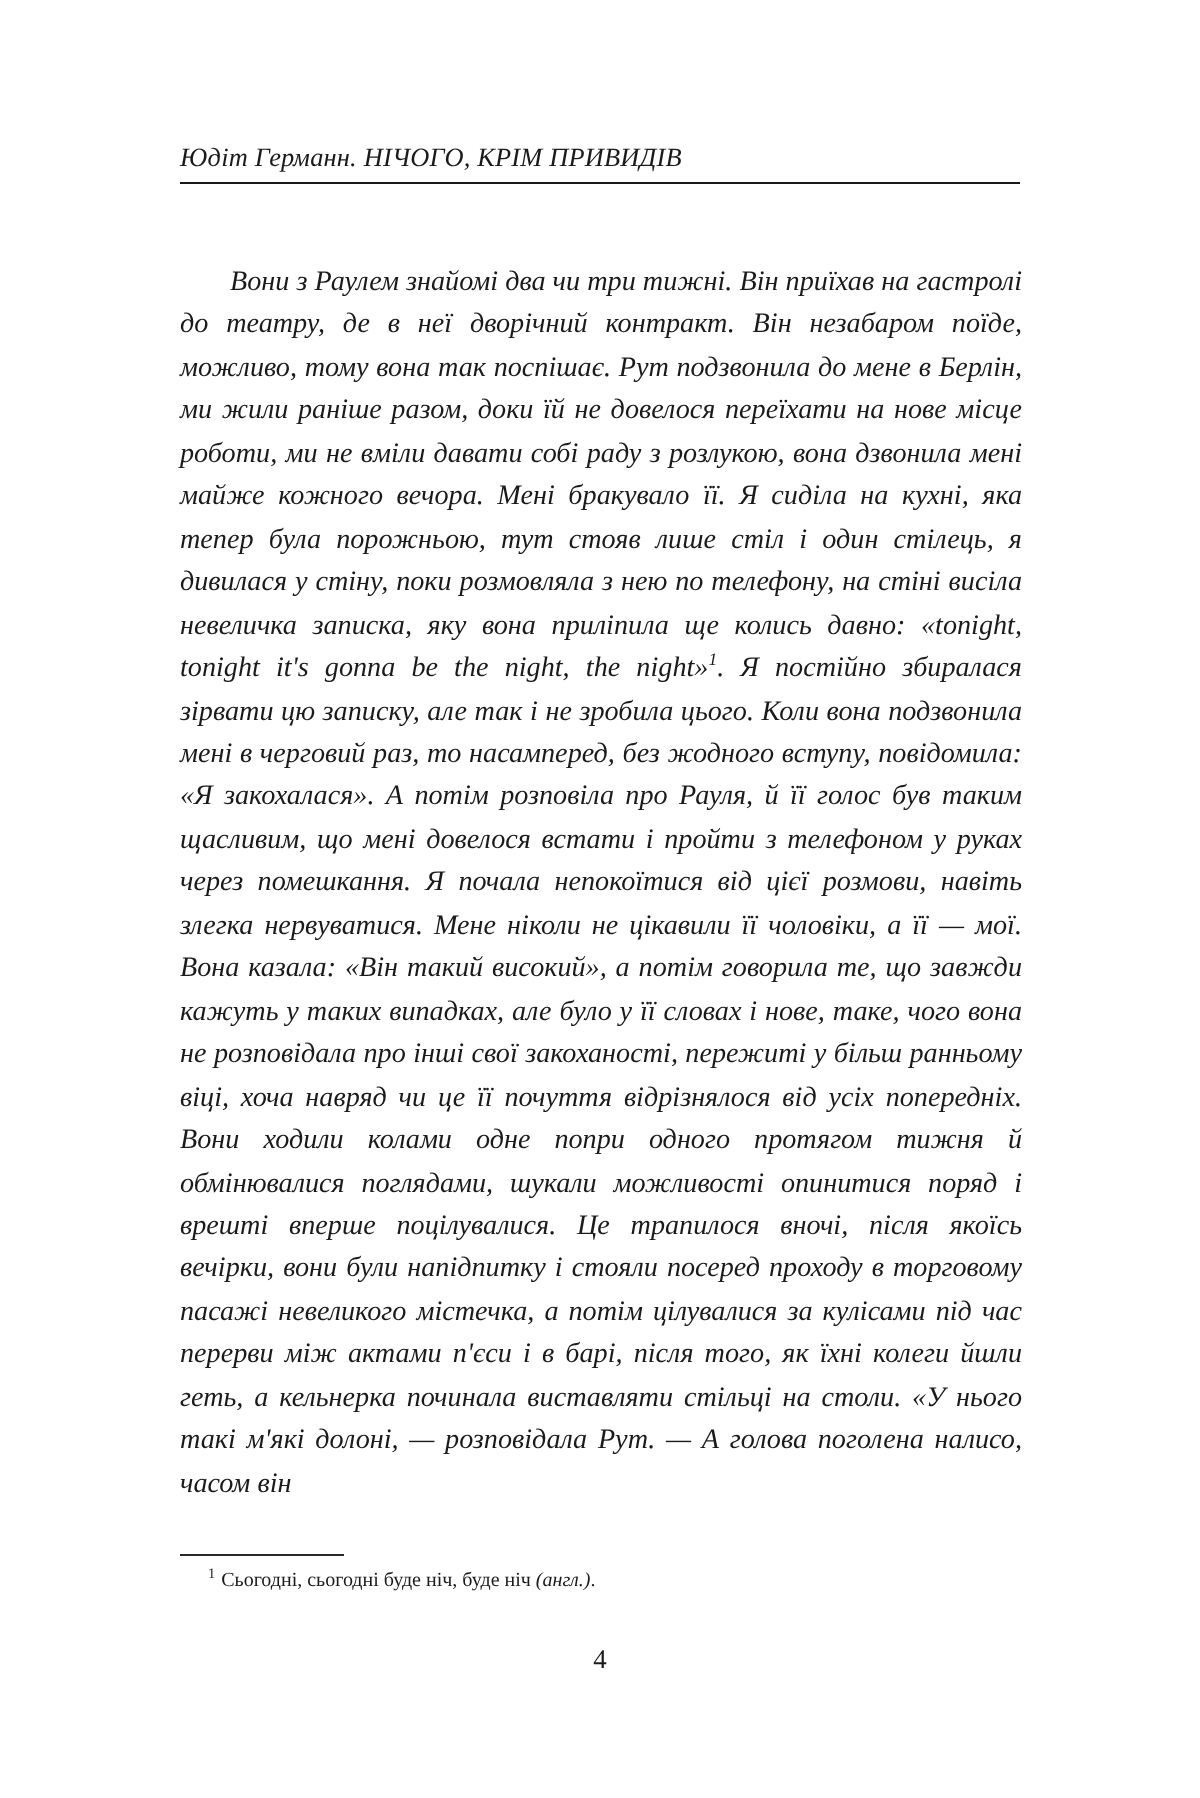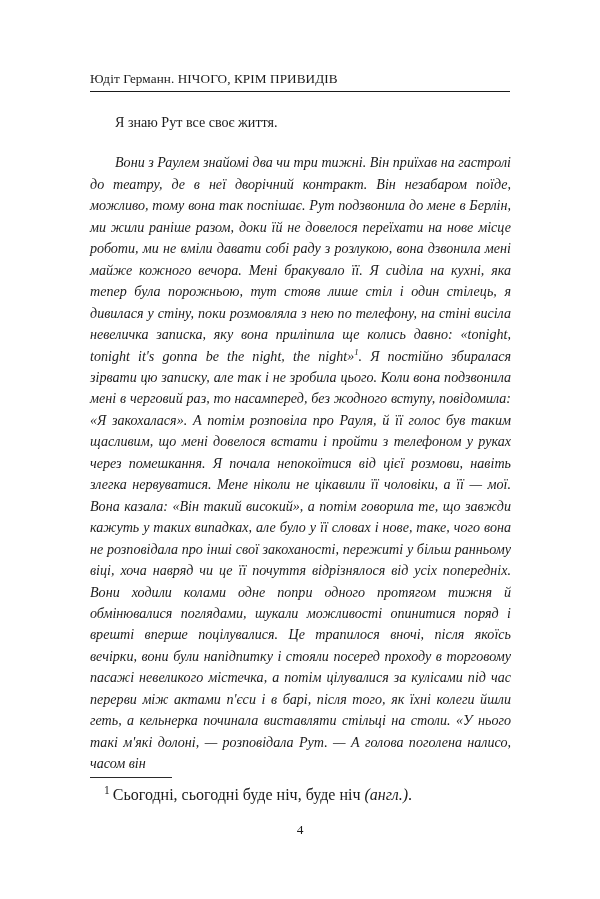--- a/index.html
+++ b/index.html
@@ -26,20 +26,21 @@
   .running-header {
     position: absolute;
     left: 90px;
     top: 72px;
     width: 420px;
     box-sizing: border-box;
     border-bottom: 1.3px solid #1a1a1a;
     padding-bottom: 4px;
   }
   .running-header-text {
+    font-style: italic;
     font-size: 13.2px;
     letter-spacing: 0.1px;
     line-height: 1.1;
     white-space: nowrap;
   }
 
   
   .text-block {
     position: absolute;
     left: 90px;
@@ -74,21 +75,21 @@
     top: 777px;
     width: 421px;
   }
   .footnote-rule {
     width: 82px;
     height: 0;
     border-top: 1.1px solid #2a2a2a;
     margin: 0 0 7px 0;
   }
   .footnote-text {
-    font-size: 16px;
+    font-size: 10px;
     line-height: 1.25;
     text-indent: 14px;
   }
   .footnote-text .fn-marker {
     font-size: 0.72em;
     vertical-align: super;
     line-height: 0;
     margin-right: 3px;
   }
   .footnote-text .fn-lang {
@@ -109,21 +110,20 @@
 <body>
 
 <div class="page">
 
   <div class="running-header">
     <div class="running-header-text">Юдіт Германн. НІЧОГО, КРІМ ПРИВИДІВ</div>
   </div>
 
   <div class="text-block">
 
-    <p class="body-para first">Я знаю Рут все своє життя.</p>
 
     <p class="body-para second">
       <span>Вони з Раулем знайомі два чи три тижні. Він приїхав на гастролі до театру, де в неї дворічний контракт. Він незабаром поїде, можливо, тому вона так поспішає. Рут подзвонила до мене в Берлін, ми жили раніше разом, доки їй не довелося переїхати на нове місце роботи, ми не вміли давати собі раду з розлукою, вона дзвонила мені майже кожного вечора. Мені бракувало її. Я сиділа на кухні, яка тепер була порожньою, тут стояв лише стіл і один стілець, я дивилася у стіну, поки розмовляла з нею по телефону, на стіні висіла невеличка записка, яку вона приліпила ще колись давно: «tonight, tonight it's gonna be the night, the night»</span><sup class="fn-ref">1</sup><span>. Я постійно збиралася зірвати цю записку, але так і не зробила цього. Коли вона подзвонила мені в черговий раз, то насамперед, без жодного вступу, повідомила: «Я закохалася». А потім розповіла про Рауля, й її голос був таким щасливим, що мені довелося встати і пройти з телефоном у руках через помешкання. Я почала непокоїтися від цієї розмови, навіть злегка нервуватися. Мене ніколи не цікавили її чоловіки, а її — мої. Вона казала: «Він такий високий», а потім говорила те, що завжди кажуть у таких випадках, але було у її словах і нове, таке, чого вона не розповідала про інші свої закоханості, пережиті у більш ранньому віці, хоча навряд чи це її почуття відрізнялося від усіх попередніх. Вони ходили колами одне попри одного протягом тижня й обмінювалися поглядами, шукали можливості опинитися поряд і врешті вперше поцілувалися. Це трапилося вночі, після якоїсь вечірки, вони були напідпитку і стояли посеред проходу в торговому пасажі невеликого містечка, а потім цілувалися за кулісами під час перерви між актами п'єси і в барі, після того, як їхні колеги йшли геть, а кельнерка починала виставляти стільці на столи. «У нього такі м'які долоні, — розповідала Рут. — А голова поголена налисо, часом він</span>
     </p>
 
   </div>
 
   <div class="footnote-area">
     <div class="footnote-rule"></div>
     <div class="footnote-text">

